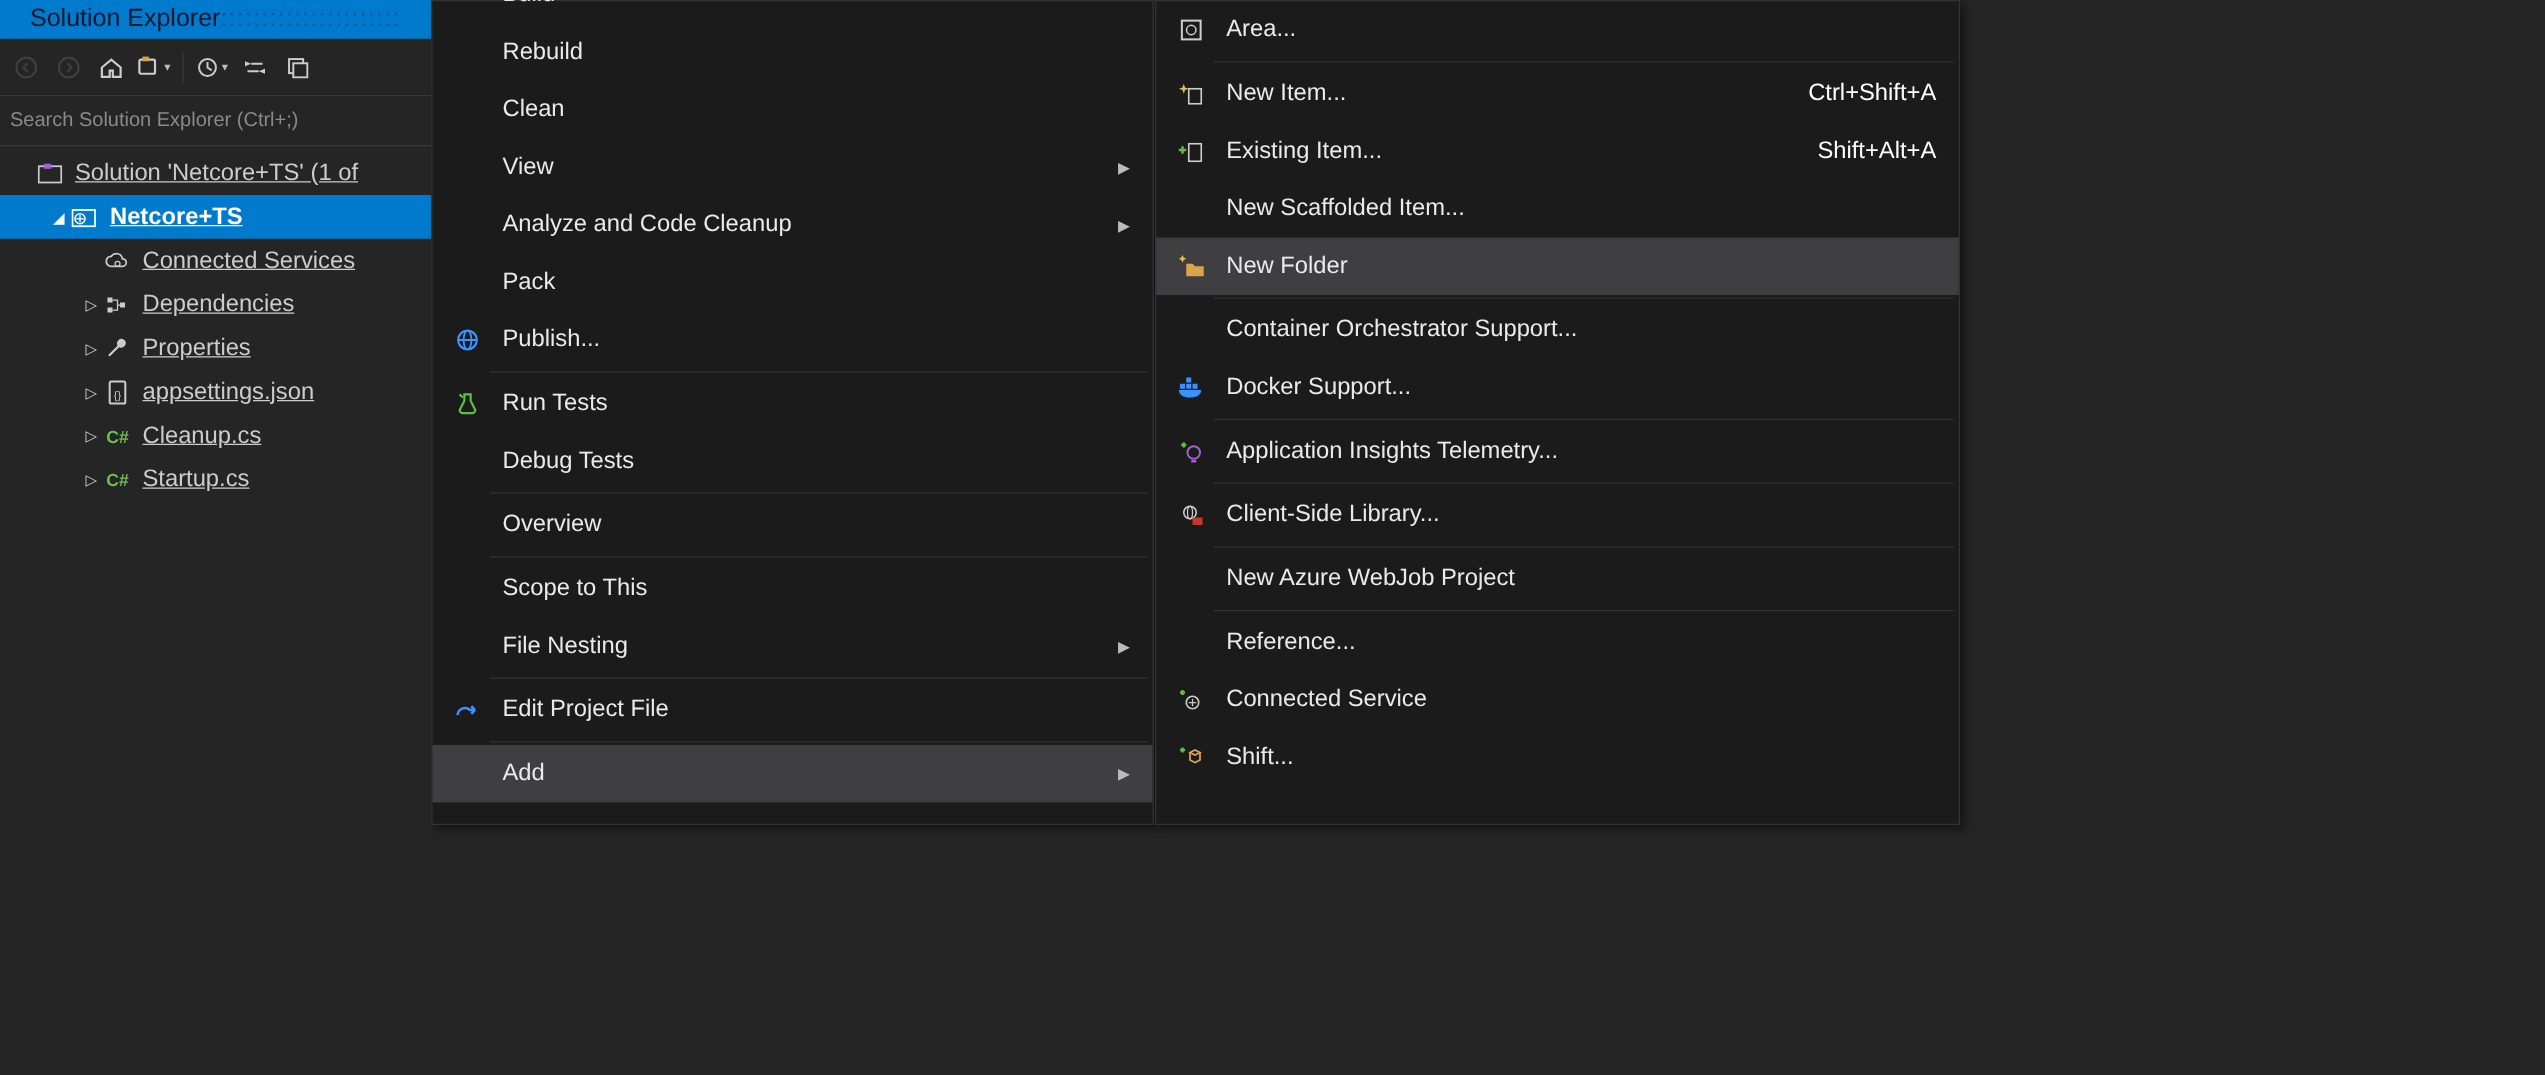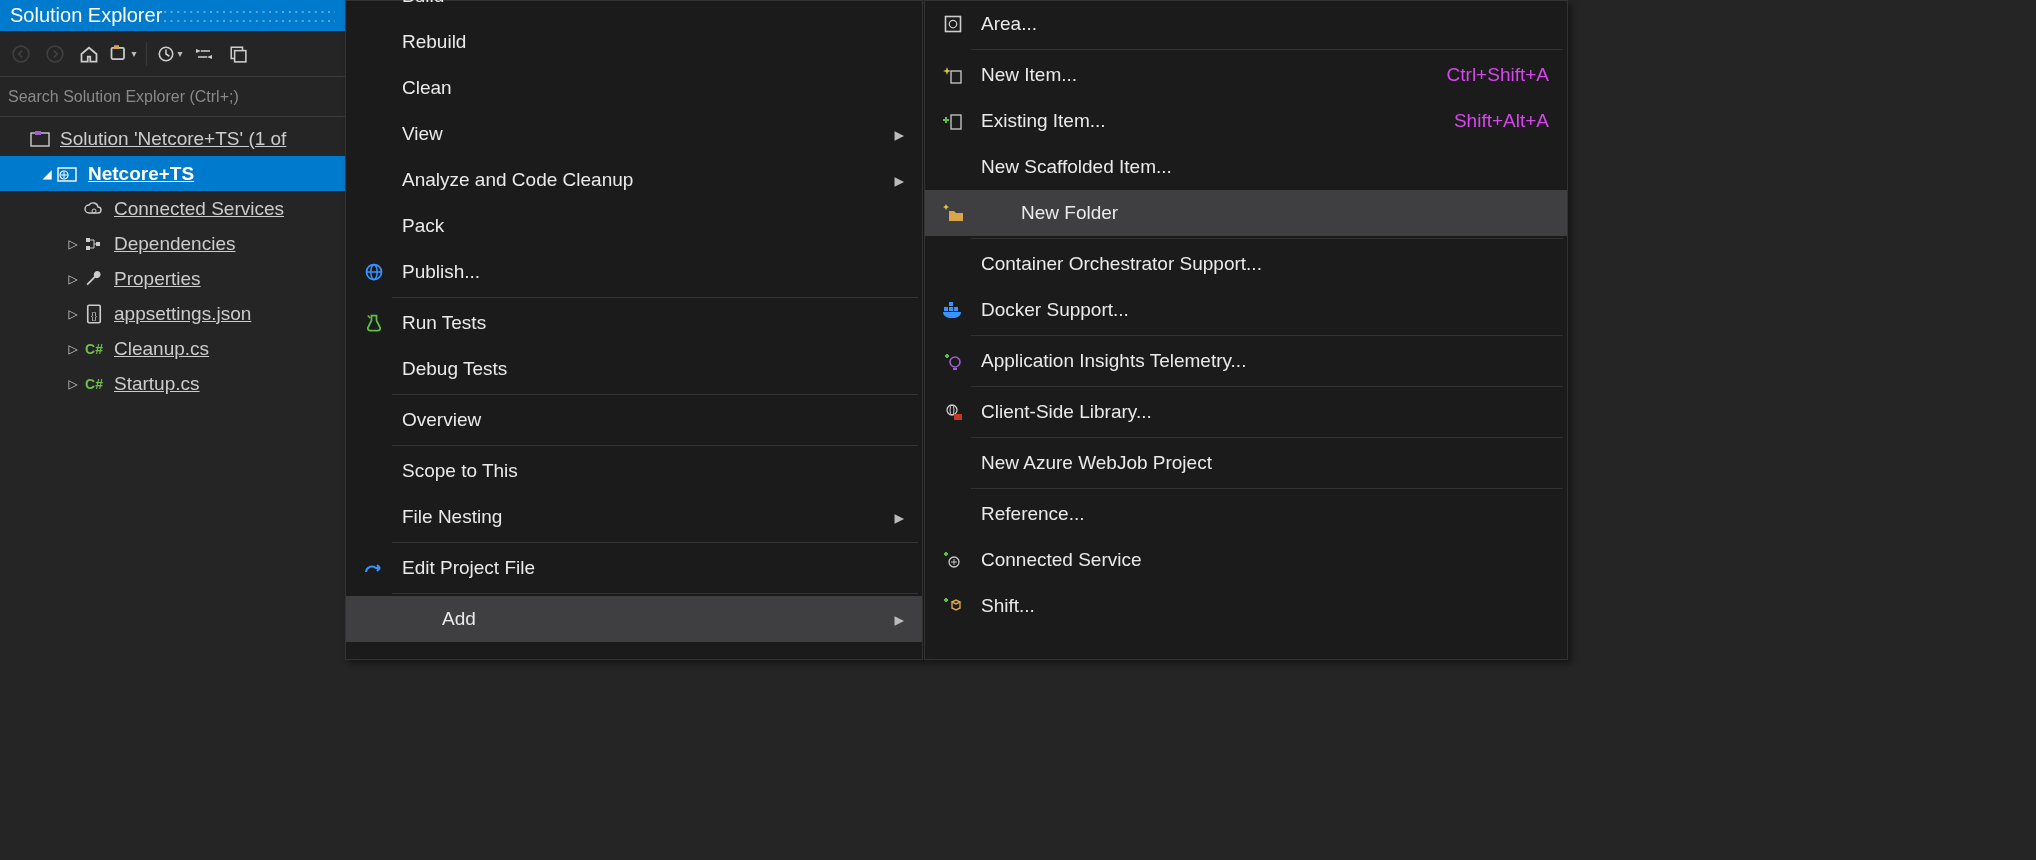--- a/index.html
+++ b/index.html
@@ -1,20 +1,20 @@
 <!DOCTYPE html>
 <html><head>
 <meta charset="utf-8">
 <style>
 * { margin: 0; padding: 0; box-sizing: border-box; font-family: "Segoe UI", Arial, sans-serif; }
 body { background: #252526; color: #ccc; font-size: 19px; width: 2036px; height: 860px; overflow: hidden; position: relative; }
 
 
 .explorer { width: 345px; height: 860px; background: #252526; display: flex; flex-direction: column; }
-.explorer-title { background: #007acc; color: #ffffff; padding: 4px 10px; font-size: 20px; display: flex; align-items: center; }
+.explorer-title { background: #007acc; color: #0f172a; padding: 4px 24px; font-size: 20px; display: flex; align-items: center; }
 .explorer-title .grip { flex: 1; text-align: right; opacity: .35; letter-spacing: 1px; overflow: hidden; white-space: nowrap; }
 
 .toolbar { display: flex; align-items: center; height: 46px; padding: 0 6px; gap: 4px; border-bottom: 1px solid #3a3a3a; }
 .tb-btn { width: 30px; height: 30px; display: flex; align-items: center; justify-content: center; color: #bbb; font-size: 18px; }
 .tb-btn.dim { opacity: .4; }
 .tb-sep { width: 1px; height: 24px; background: #3a3a3a; margin: 0 4px; }
 .tb-caret::after { content: "▾"; font-size: 10px; margin-left: 2px; color: #bbb; }
 
 .search { height: 40px; border-bottom: 1px solid #3a3a3a; }
 .search input { width: 100%; height: 100%; background: transparent; border: none; outline: none; color: #ccc; font-size: 16px; padding: 0 8px; }
@@ -31,24 +31,24 @@
 .tree-row.bold .label { font-weight: 600; }
 .ind1 { padding-left: 38px; }
 .ind2 { padding-left: 64px; }
 
 
 .menu { position: absolute; background: #1b1b1c; border: 1px solid #333; box-shadow: 4px 4px 6px rgba(0,0,0,.4); }
 .menu1 { left: 345px; top: 0; width: 578px; height: 660px; }
 .menu2 { left: 924px; top: 0; width: 644px; height: 660px; }
 
 .mi { display: flex; align-items: center; height: 46px; padding: 0 18px 0 0; position: relative; }
-.mi:hover, .mi.hovered { background: #3f3f41; gap: 40px; }
+.mi:hover, .mi.hovered { background: #3f3f41; }
 .mi .micon { width: 56px; display: flex; align-items: center; justify-content: center; }
 .mi .mlabel { flex: 1; color: #eaeaea; }
-.mi .mshort { color: #d946ef; margin-left: 20px; }
+.mi .mshort { color: #ffffff; margin-left: 20px; }
 .mi .msub { width: 16px; text-align: right; color: #bbb; }
 .mi .msub::after { content: "▸"; }
 .msep { height: 1px; background: #333; margin: 2px 4px 2px 46px; }
 .mi.trunc { height: 18px; }
 .mi.trunc .mlabel { position: relative; top: -14px; }
 
 
 svg { display: block; }
 .csharp { color: #6fbf4e; font-weight: 700; font-size: 14px; }
 .wrench { color: #bbb; }

